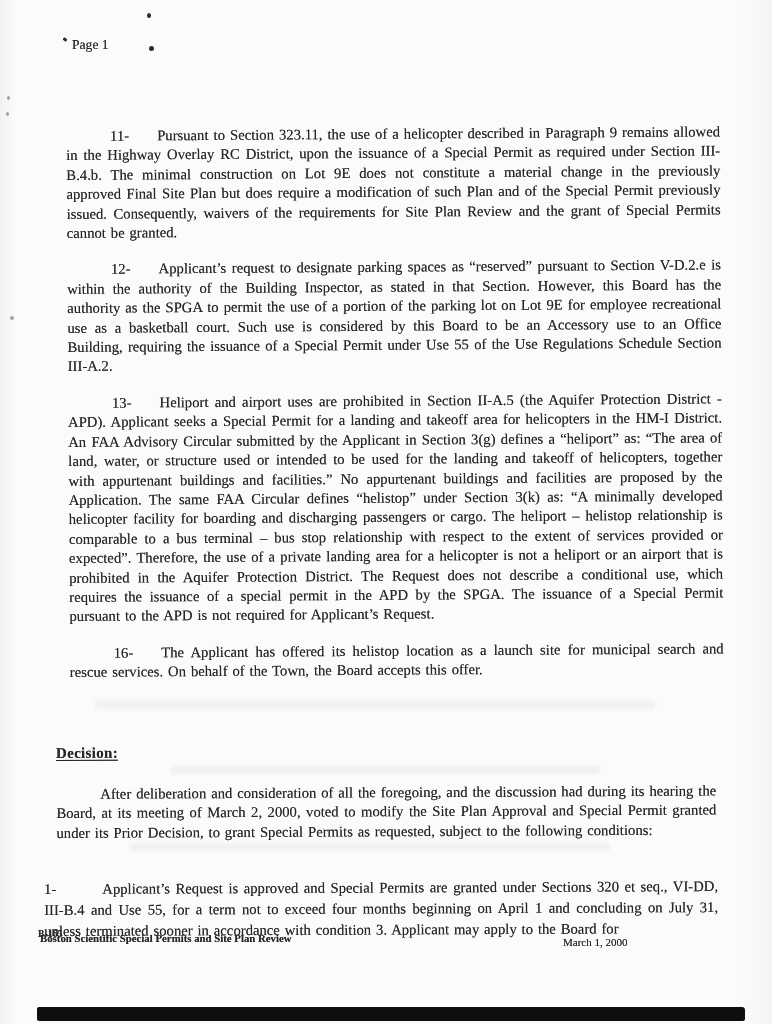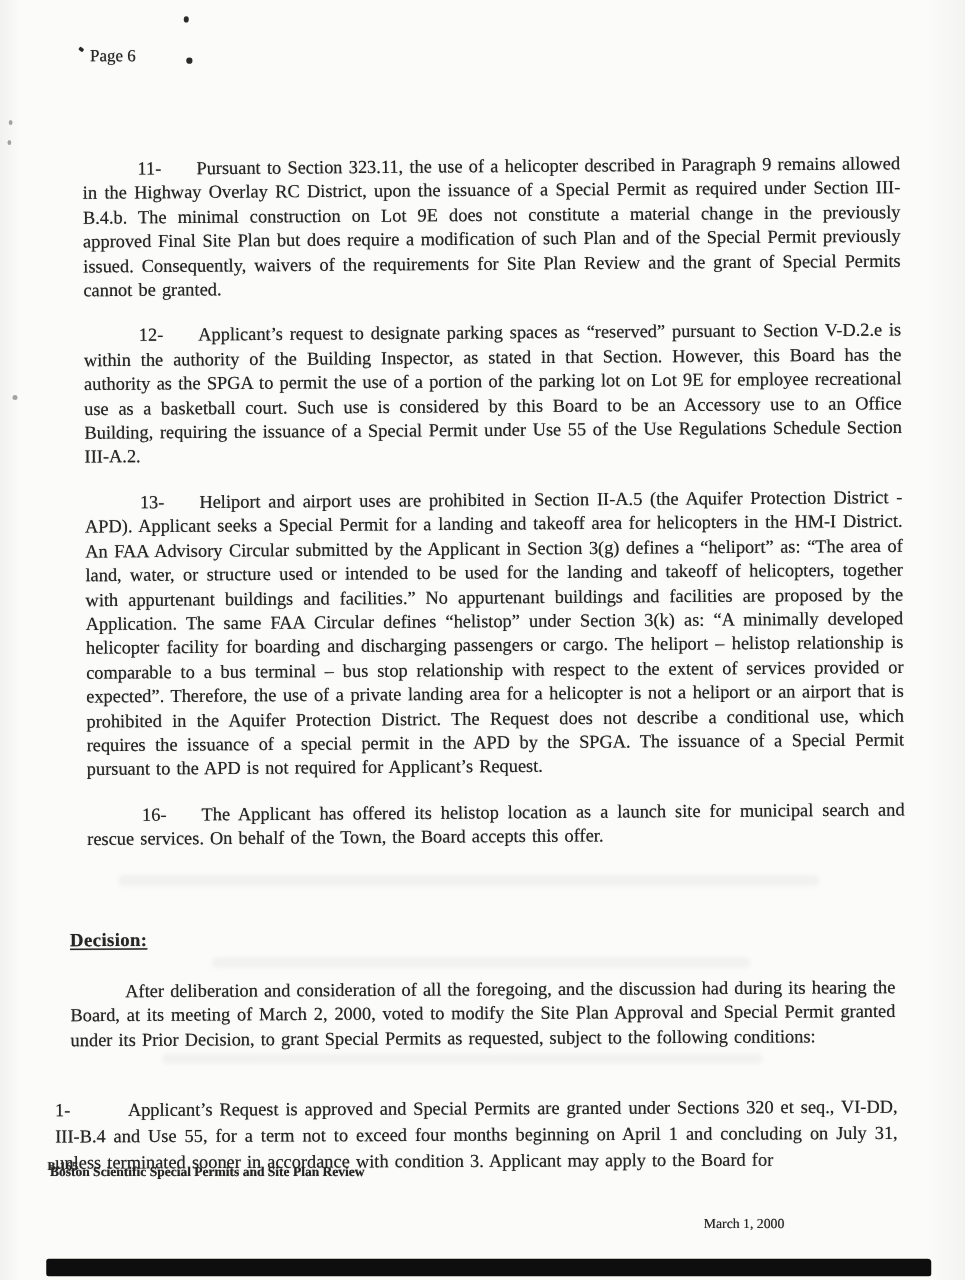--- a/index.html
+++ b/index.html
@@ -106,21 +106,20 @@
     left: 40px;
     top: 932px;
     font-size: 10.8px;
     font-weight: bold;
   }
   .footer-date {
     position: absolute;
     left: 563px;
     top: 936px;
     font-size: 11px;
-    margin-top: 37px;
   }
   
   .speck {
     position: absolute;
     background: #2a2a2a;
     border-radius: 50%;
   }
   .smudge {
     position: absolute;
     background: #555;
@@ -154,21 +153,21 @@
   <div class="speck" style="left:63px; top:38px; width:4px; height:3px; transform:rotate(40deg); border-radius:1px;"></div>
   <div class="edge-mark" style="left:7px; top:96px; width:3px; height:4px;"></div>
   <div class="edge-mark" style="left:6px; top:112px; width:3px; height:4px;"></div>
   <div class="edge-mark" style="left:10px; top:316px; width:4px; height:4px;"></div>
 
   <div class="smudge" style="left:95px; top:700px; width:560px; height:9px;"></div>
   <div class="smudge" style="left:170px; top:766px; width:430px; height:8px;"></div>
   <div class="smudge" style="left:130px; top:843px; width:480px; height:8px;"></div>
 
   <div class="doc-header ink">
-    <div>Page 6</div>
+    <div>Page 1</div>
   </div>
 
   <div class="block-paras ink">
     <p class="body-para">
       <span class="para-num">11-</span><span>Pursuant to Section 323.11, the use of a helicopter described in Paragraph 9 remains allowed in the Highway Overlay RC District, upon the issuance of a Special Permit as required under Section III-B.4.b.  The minimal construction on Lot 9E does not constitute a material change in the previously approved Final Site Plan but does require a modification of such Plan and of the Special Permit previously issued.  Consequently, waivers of the requirements for Site Plan Review and the grant of Special Permits cannot be granted.</span>
     </p>
     <p class="body-para">
       <span class="para-num">12-</span><span>Applicant’s request to designate parking spaces as “reserved” pursuant to Section V-D.2.e is within the authority of the Building Inspector, as stated in that Section.  However, this Board has the authority as the SPGA to permit the use of a portion of the parking lot on Lot 9E for employee recreational use as a basketball court.  Such use is considered by this Board to be an Accessory use to an Office Building, requiring the issuance of a Special Permit under Use 55 of the Use Regulations Schedule Section III-A.2.</span>
     </p>
     <p class="body-para">

